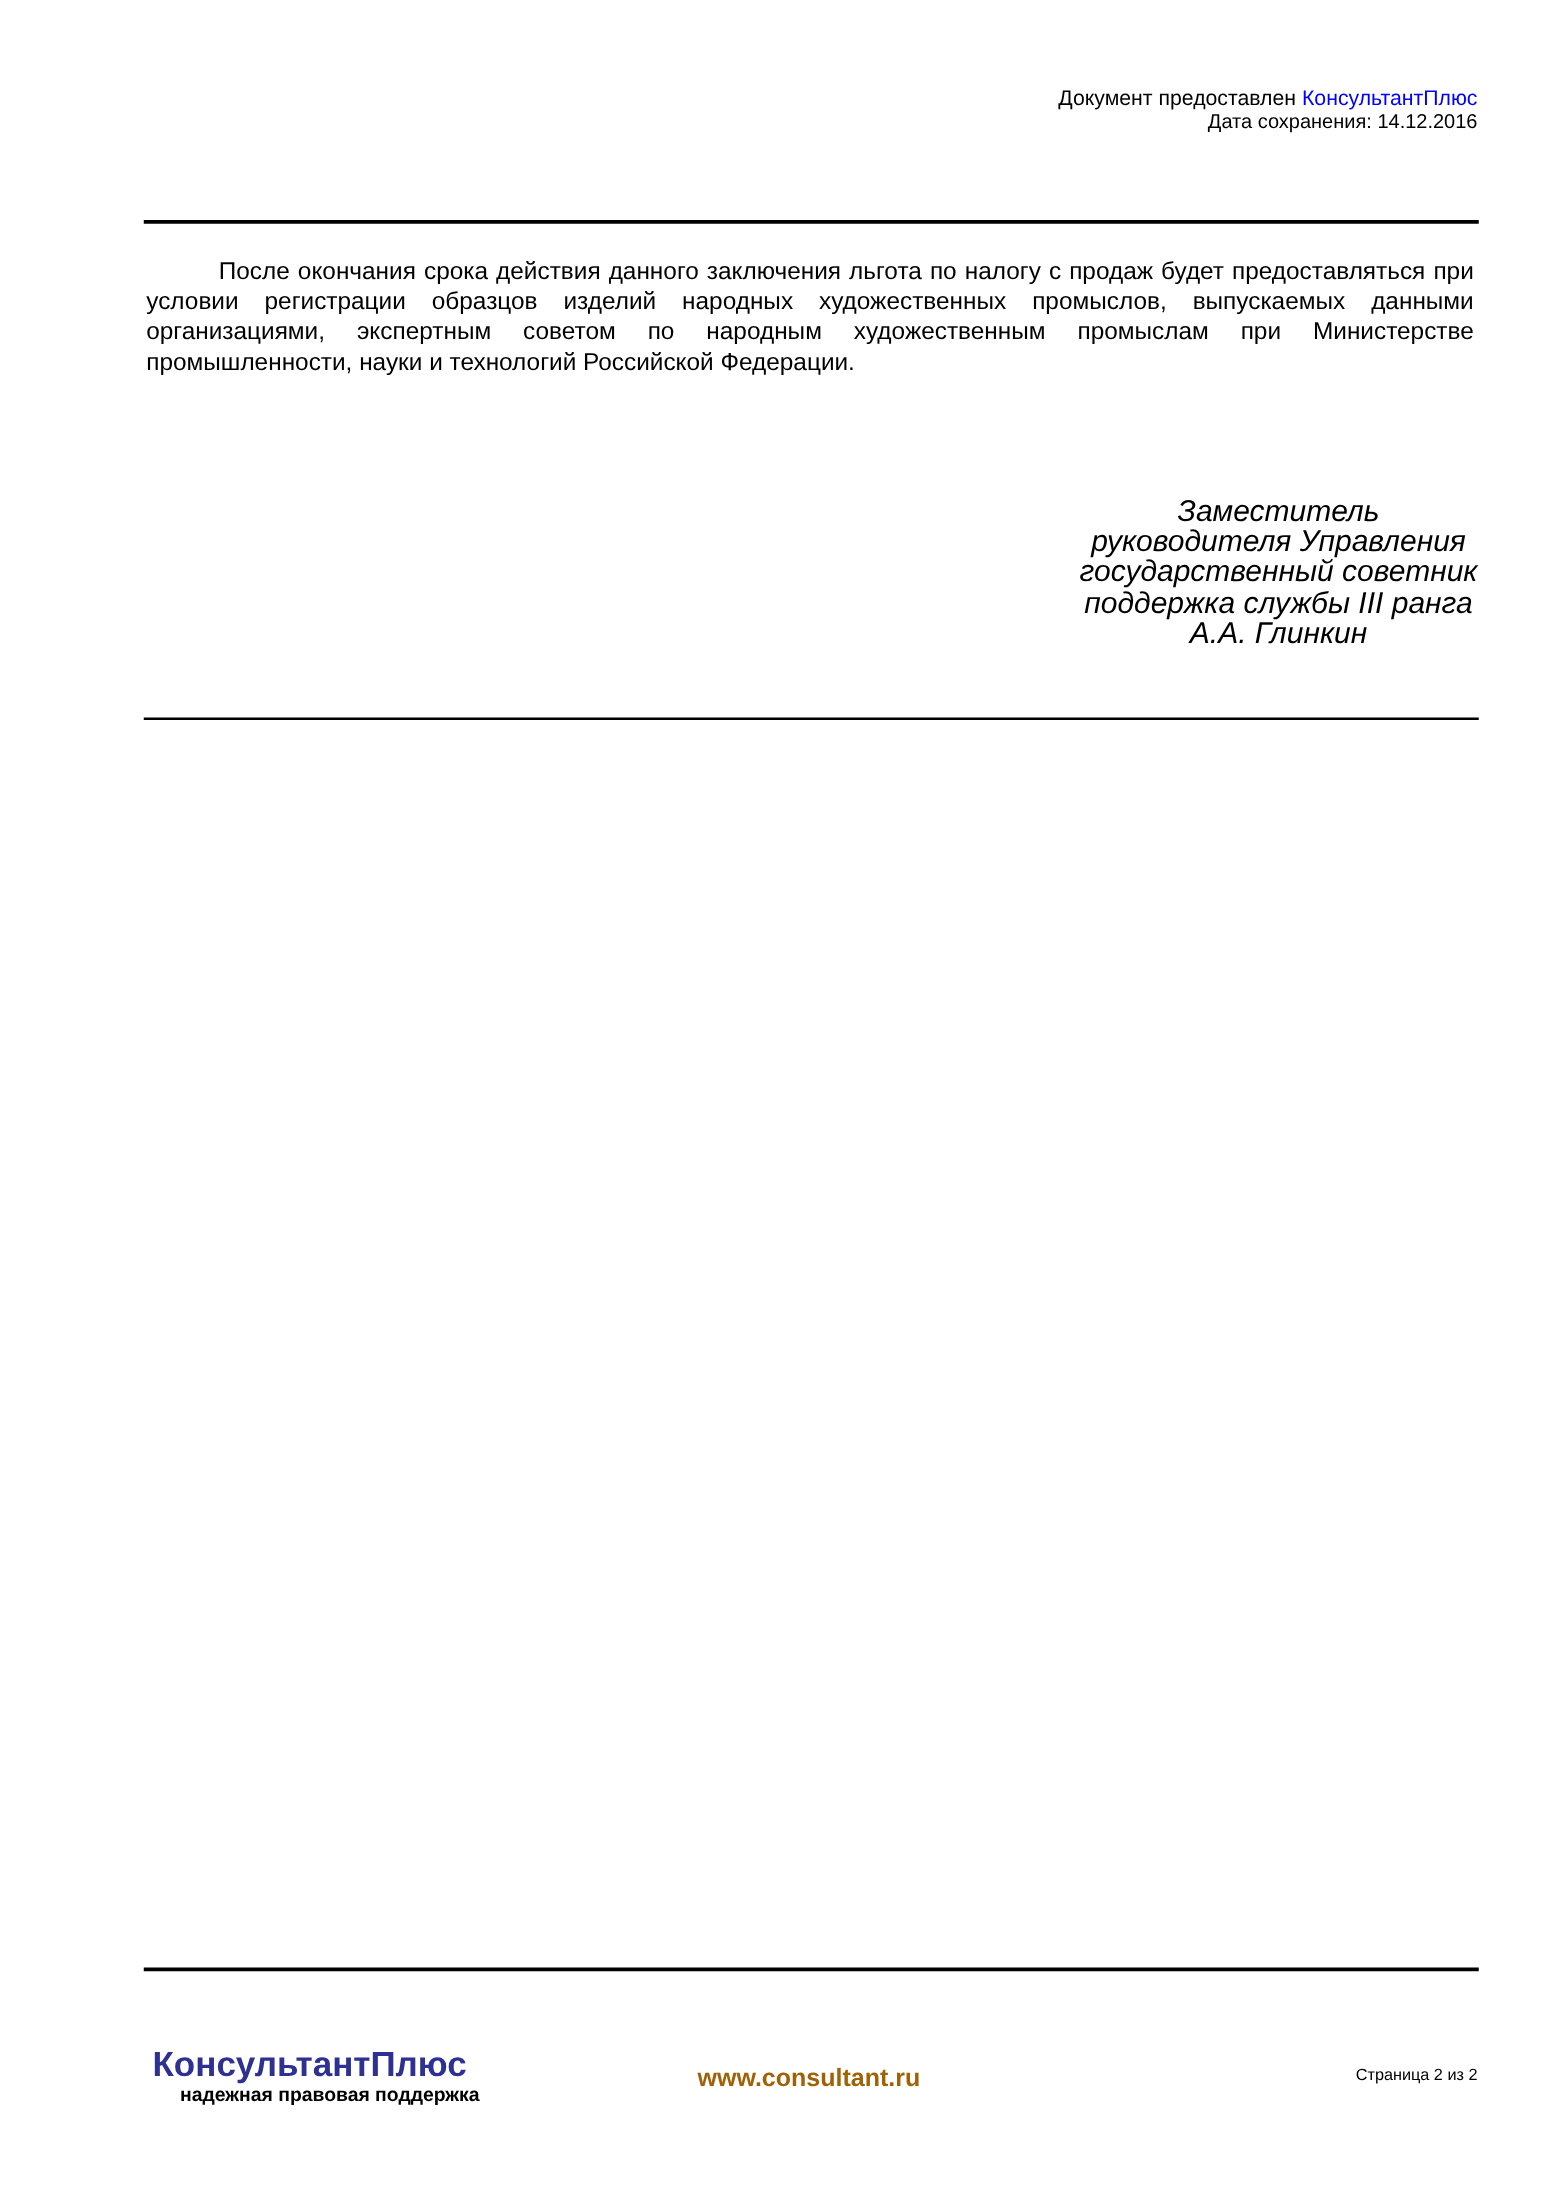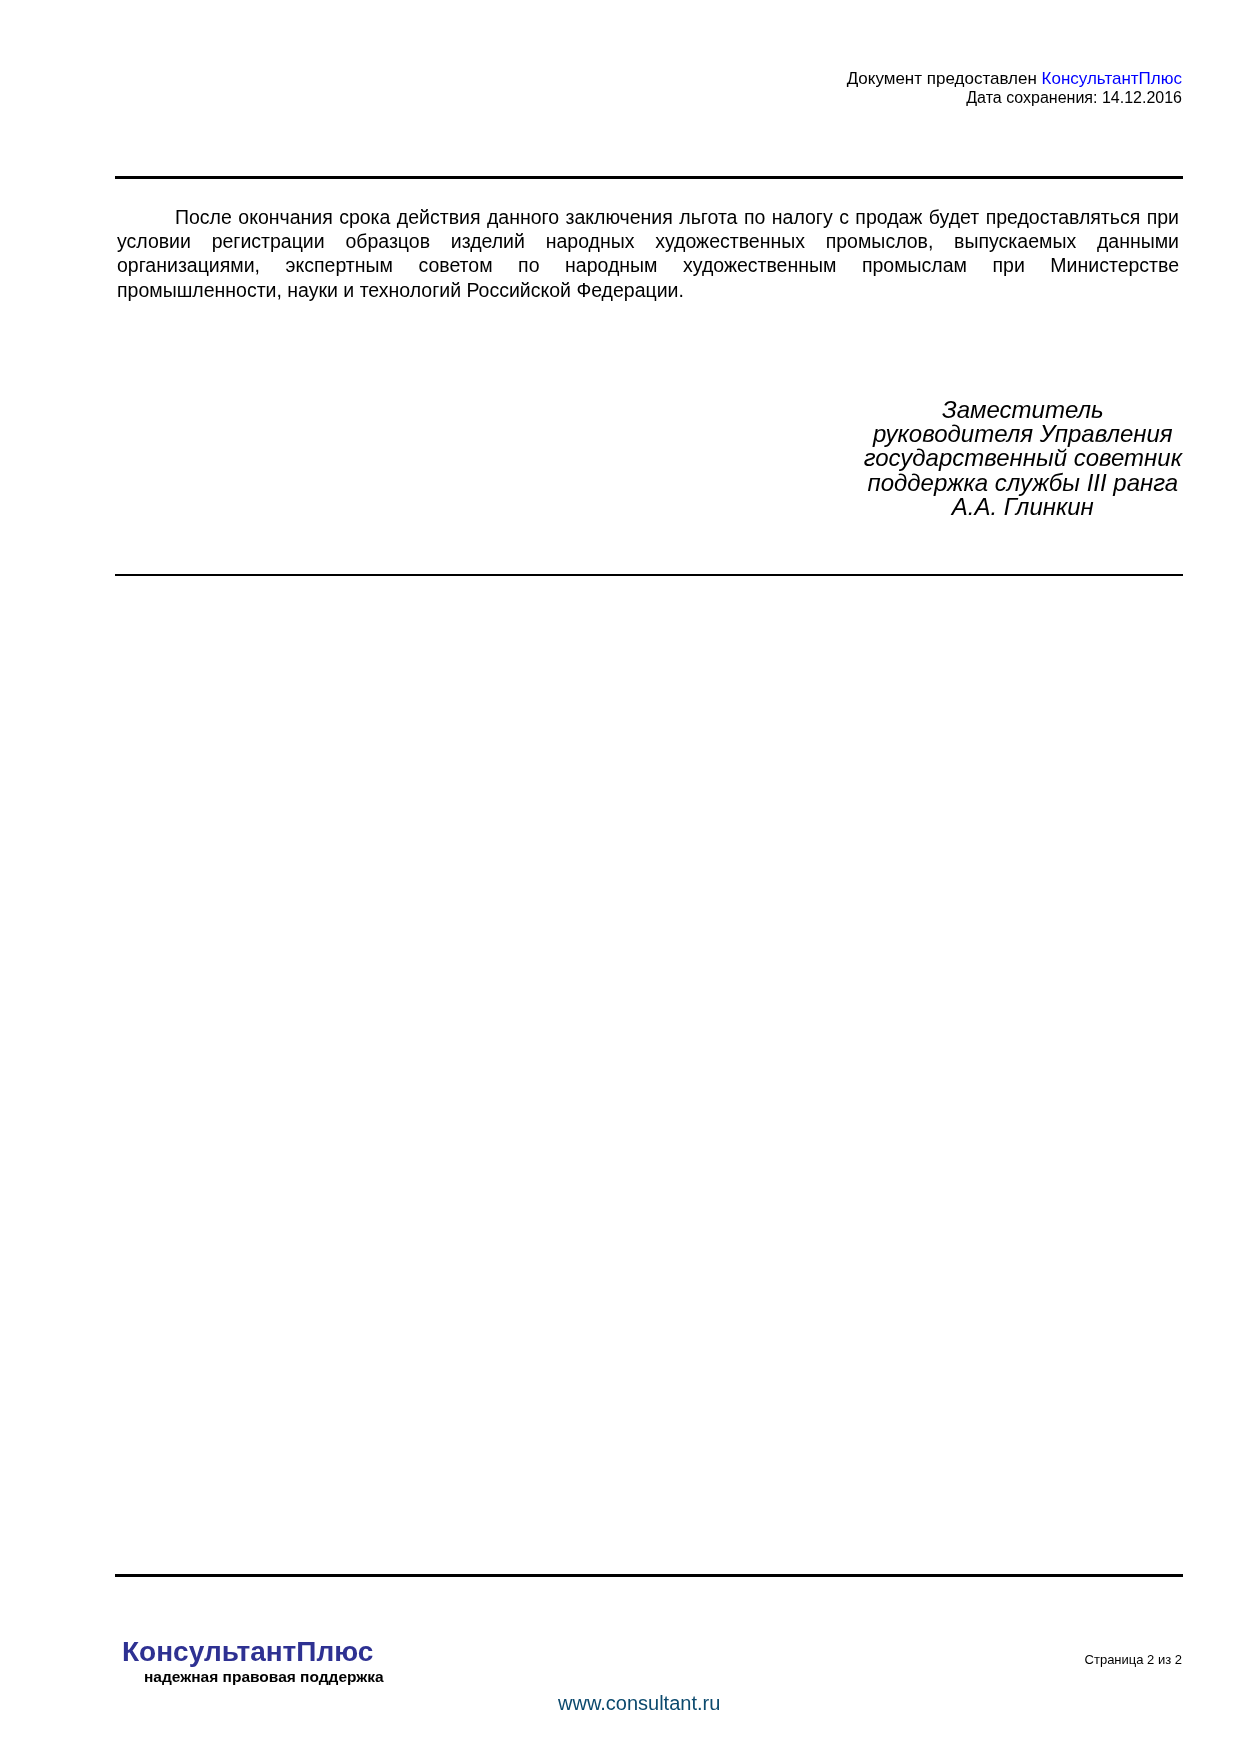--- a/index.html
+++ b/index.html
@@ -13,21 +13,21 @@
   .rule { position:absolute; left:115px; width:1068px; background:#000; }
   .rule.top { top:176px; height:3px; }
   .rule.mid { top:574px; height:2px; }
   .rule.bot { top:1574px; height:3px; }
   .body-text { left:117px; top:205px; width:1062px; font-size:19.5px; line-height:24.2px; text-align:justify; }
   .body-text p { margin:0; text-indent:58px; }
   .sign { right:58px; top:398px; font-size:24px; line-height:24.2px; text-align:center;font-style:italic; }
   .footer-logo { left:122px; top:1637px; }
   .logo-main { font-size:28px; font-weight:bold; color:#2e3192; line-height:30px; }
   .logo-sub { font-size:15.5px; font-weight:bold; color:#000; line-height:20px;margin-left:22px; }
-  .footer-url { left:558px; top:1692px; font-size:20px; font-weight:normal; color:#0c4a6e; text-decoration:none; }
+  .footer-url { left:558px; top:1652px; font-size:20px; font-weight:bold; color:#a16207; text-decoration:none; }
   .footer-page { right:58px; top:1652px; font-size:13px; }
 </style>
 </head>
 <body>
 
 <div class="abs hdr-left">
 </div>
 
 <div class="abs hdr-right">
   <div>

